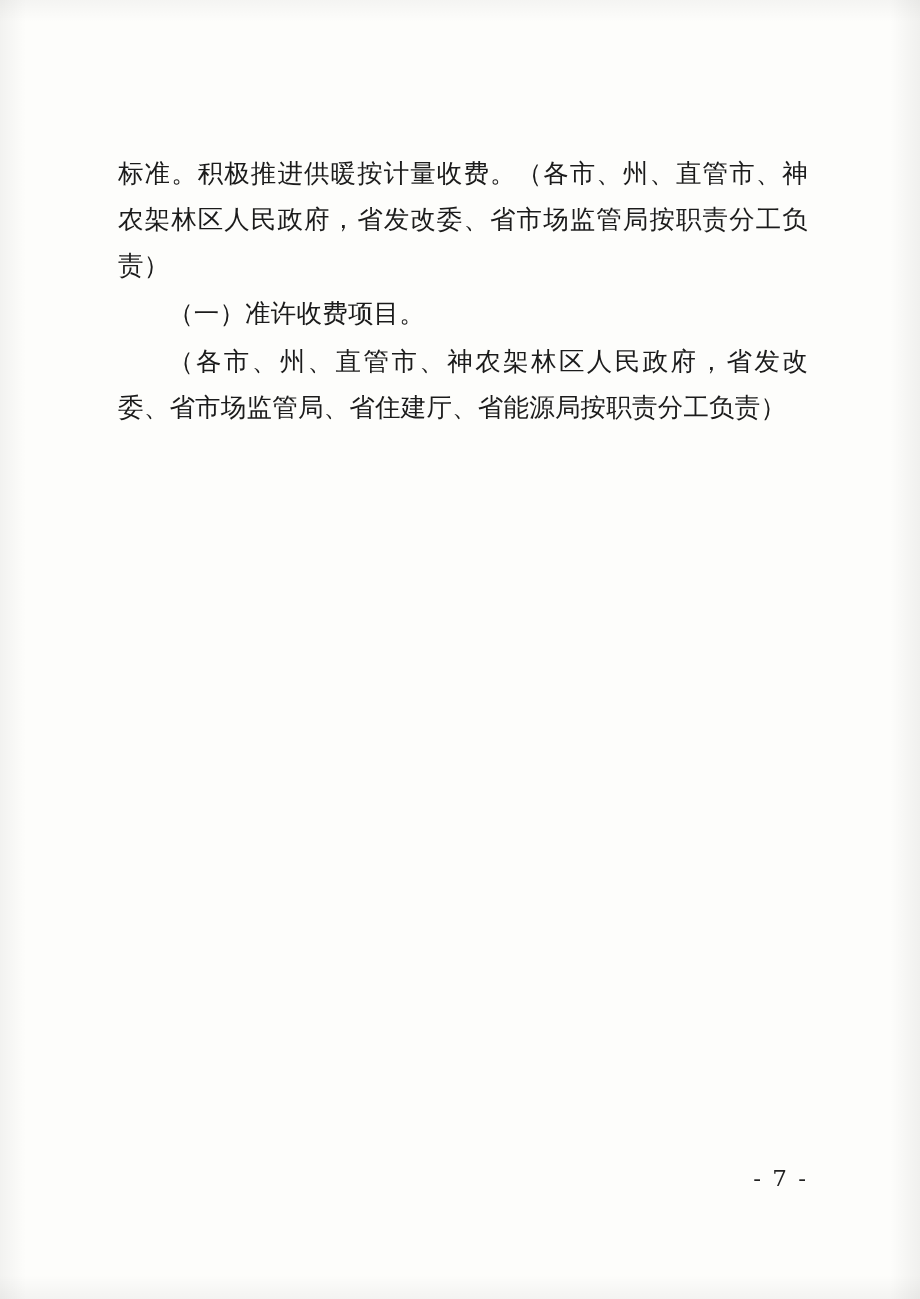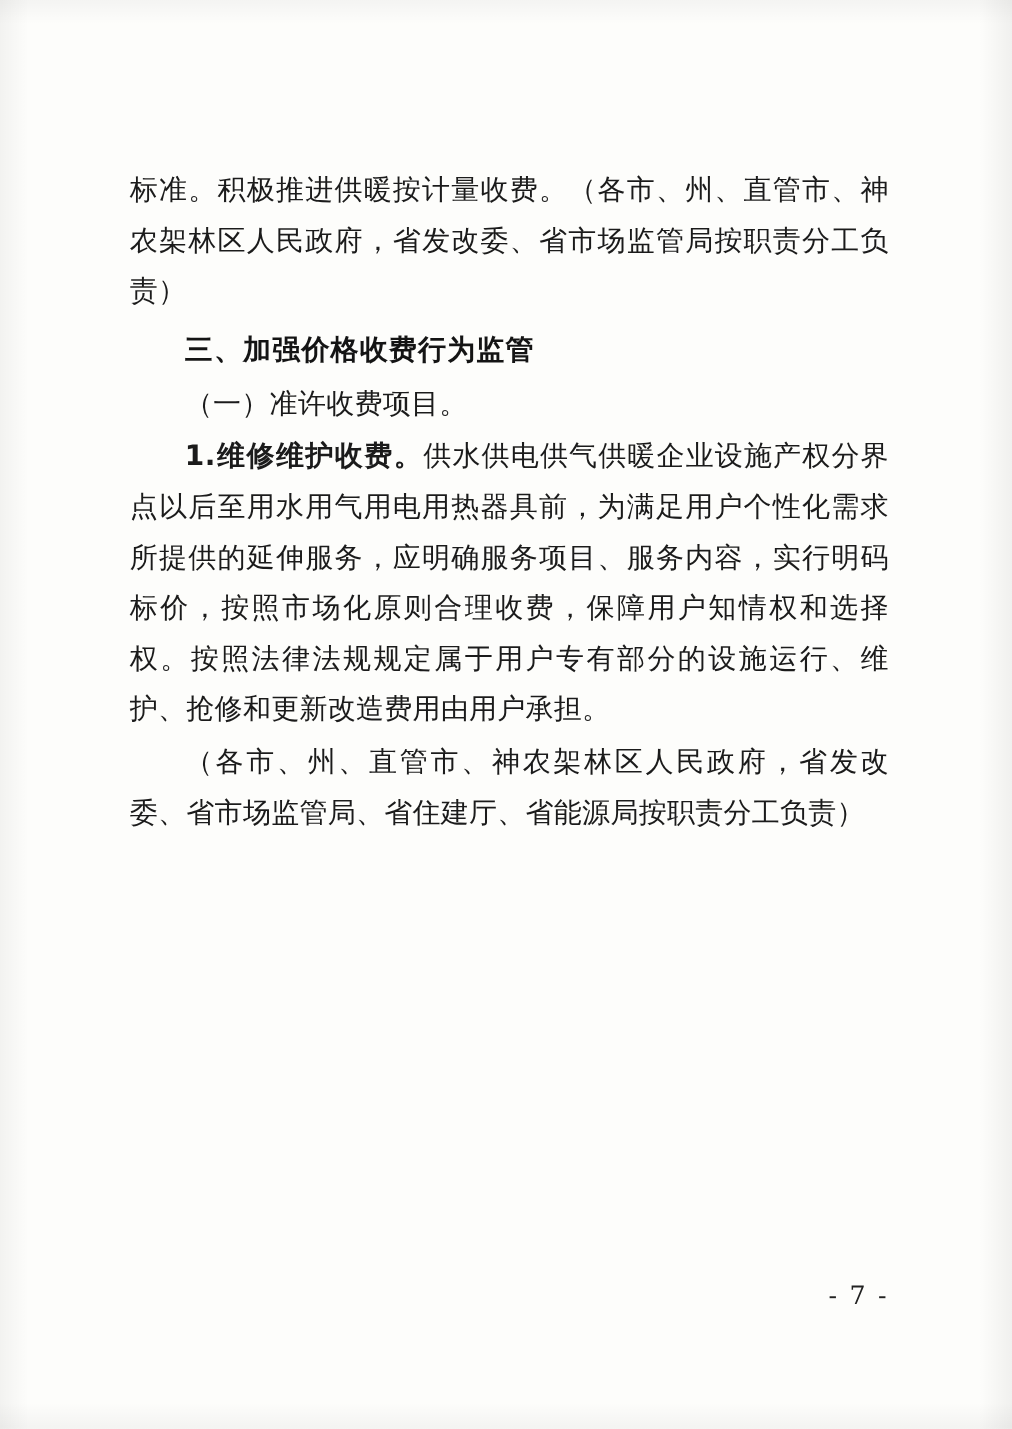--- a/index.html
+++ b/index.html
@@ -76,25 +76,23 @@
   }
 </style>
 </head>
 <body>
 
 <div class="page">
   <div class="content">
 
     <p class="plain">标准。积极推进供暖按计量收费。（各市、州、直管市、神农架林区人民政府，省发改委、省市场监管局按职责分工负责）</p>
 
-    <p class="heading">三、加强价格收费行为监管</p>
 
     <p class="indent">（一）准许收费项目。</p>
 
-    <p class="indent"><span class="bold">1.维修维护收费。</span><span>供水供电供气供暖企业设施产权分界点以后至用水用气用电用热器具前，为满足用户个性化需求所提供的延伸服务，应明确服务项目、服务内容，实行明码标价，按照市场化原则合理收费，保障用户知情权和选择权。按照法律法规规定属于用户专有部分的设施运行、维护、抢修和更新改造费用由用户承担。</span></p>
 
 
 
     <p class="indent">（各市、州、直管市、神农架林区人民政府，省发改委、省市场监管局、省住建厅、省能源局按职责分工负责）</p>
 
   </div>
 
   <div class="pagenum">- 7 -</div>
 </div>
 

